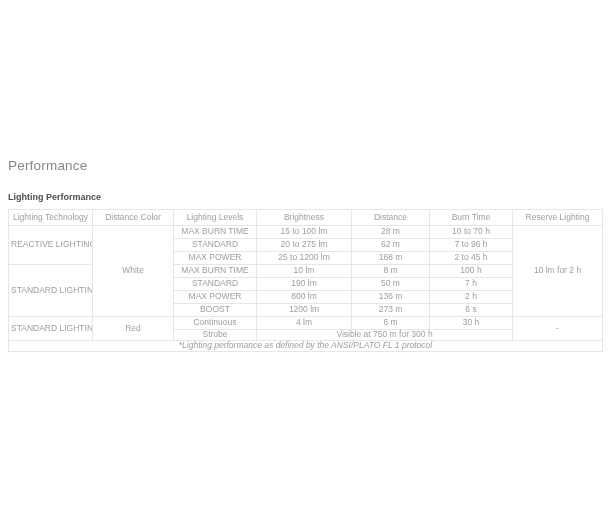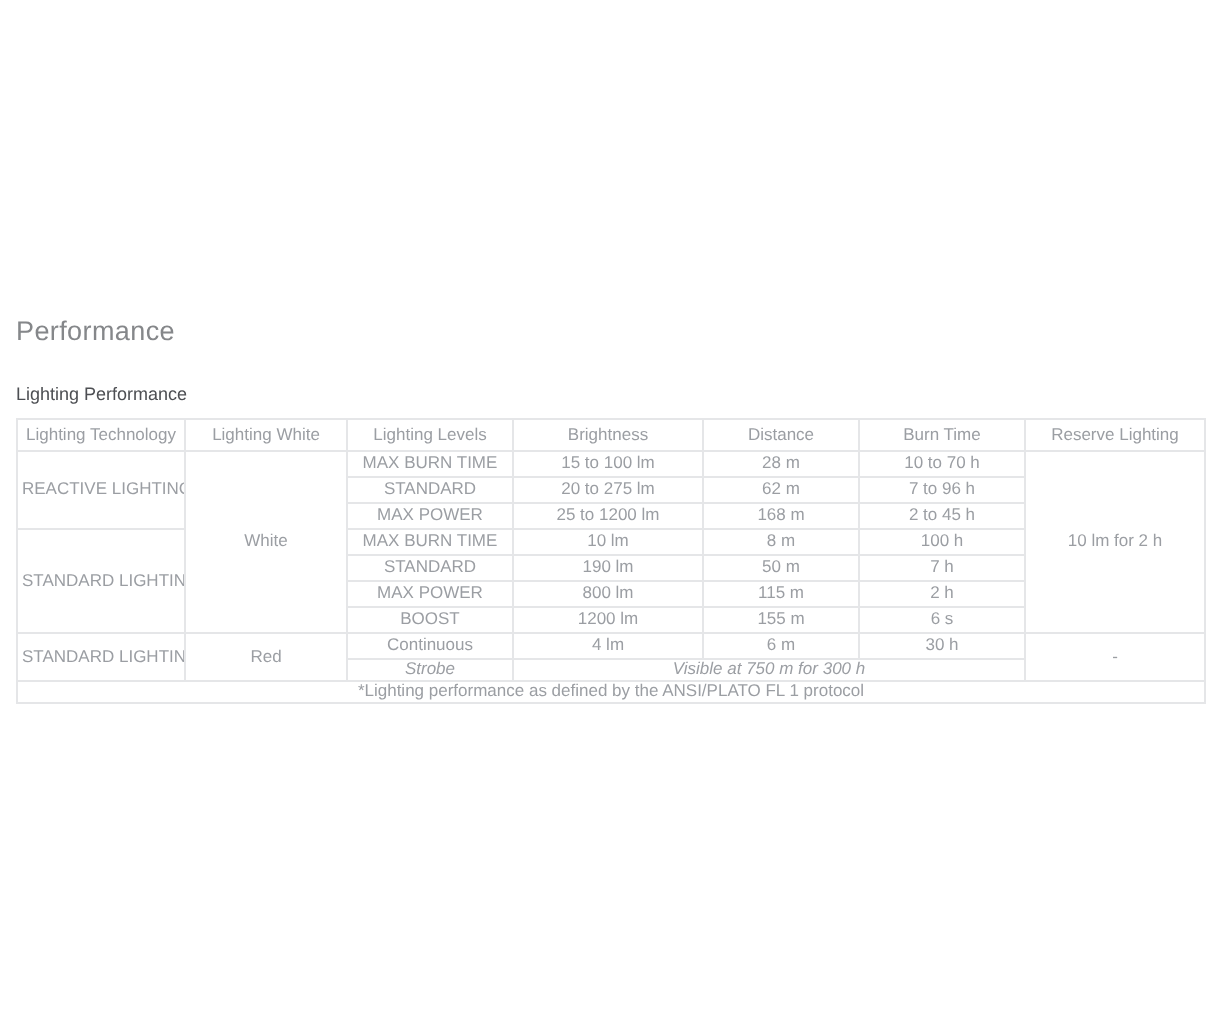--- a/index.html
+++ b/index.html
@@ -26,21 +26,21 @@
     font-weight: 400;
     color: #85878a;
     letter-spacing: 0.2px;
   }
   .section-subtitle {
     position: absolute;
     left: 8px;
     top: 192px;
     margin: 0;
     font-size: 9px;
-    font-weight: 400;
+    font-weight: 700;
     color: #4d4f53;
   }
   table.perf-table {
     position: absolute;
     left: 8px;
     top: 209px;
     width: 594px;
     border-collapse: collapse;
     table-layout: fixed;
   }
@@ -52,22 +52,22 @@
     color: #9b9ea3;
     text-align: center;
     vertical-align: middle;
     padding: 0 2px;
     line-height: 1.1;
     overflow: hidden;
     white-space: nowrap;
   }
   .perf-table thead th { height: 15px; }
   .perf-table tbody td { height: 12px; }
-  .perf-table tr.strobe-row td { height: 10px; font-style: italic; }
-  .perf-table tfoot td { height: 10px; }
+  .perf-table tr.strobe-row td { height: 10px; }
+  .perf-table tfoot td { height: 10px; font-style: italic; }
 </style>
 </head>
 <body>
 
 <div class="page">
 
   <h2 class="section-title">Performance</h2>
   <h3 class="section-subtitle">Lighting Performance</h3>
 
   <table class="perf-table">
@@ -76,21 +76,21 @@
         <col style="width:81px">
         <col style="width:83px">
       <col style="width:95px">
         <col style="width:78px">
         <col style="width:83px">
       <col style="width:90px">
     </colgroup>
     <thead>
       <tr>
         <th>Lighting Technology</th>
-        <th>Lighting White</th>
+        <th>Distance Color</th>
         <th>Lighting Levels</th>
         <th>Brightness</th>
         <th>Distance</th>
         <th>Burn Time</th>
         <th>Reserve Lighting</th>
       </tr>
     </thead>
     <tbody>
       <tr>
         <td rowspan="3">REACTIVE LIGHTING®</td>
@@ -122,27 +122,27 @@
       </tr>
       <tr>
         <td>STANDARD</td>
         <td>190 lm</td>
         <td>50 m</td>
         <td>7 h</td>
       </tr>
       <tr>
         <td>MAX POWER</td>
         <td>800 lm</td>
-        <td>115 m</td>
+        <td>136 m</td>
         <td>2 h</td>
       </tr>
       <tr>
         <td>BOOST</td>
         <td>1200 lm</td>
-        <td>155 m</td>
+        <td>273 m</td>
         <td>6 s</td>
       </tr>
       <tr>
         <td rowspan="2">STANDARD LIGHTING</td>
         <td rowspan="2">Red</td>
         <td>Continuous</td>
         <td>4 lm</td>
         <td>6 m</td>
         <td>30 h</td>
         <td rowspan="2">-</td>

